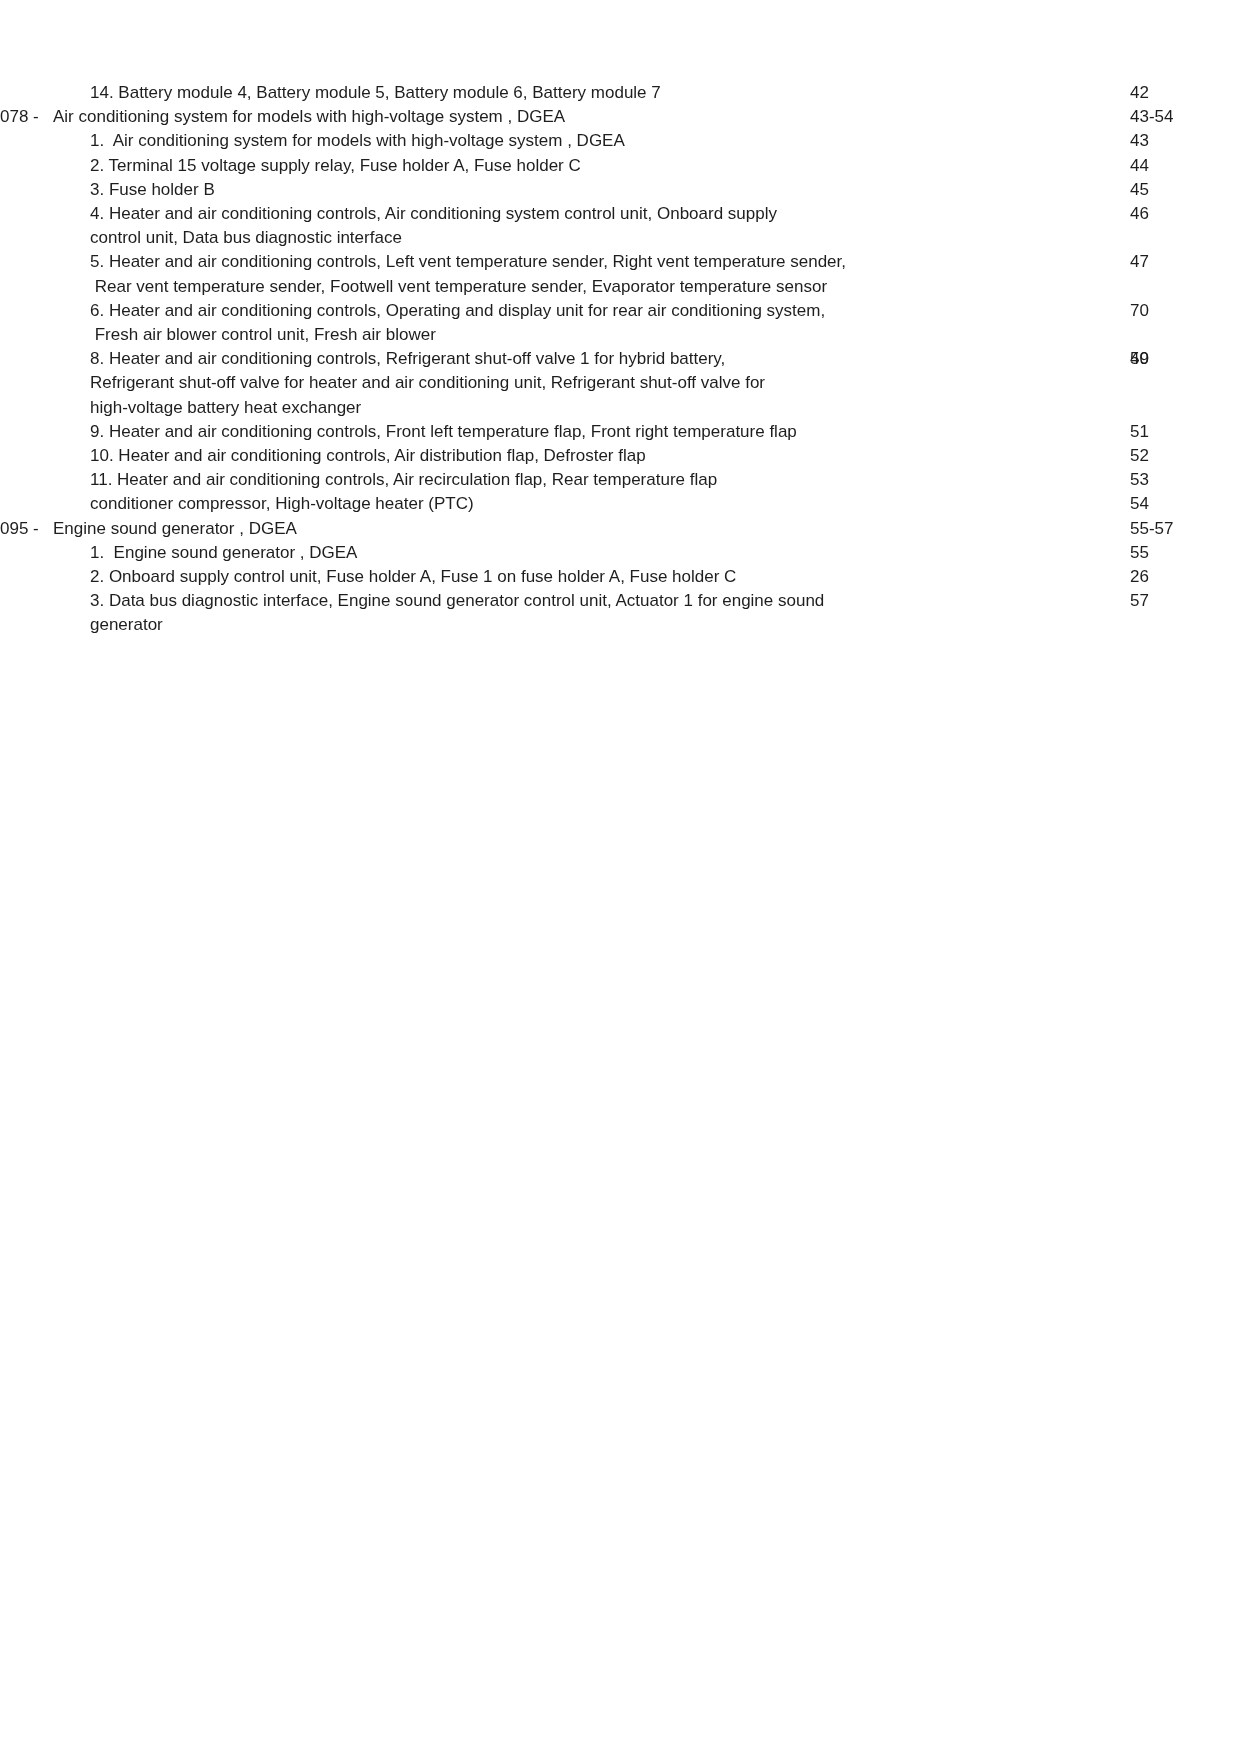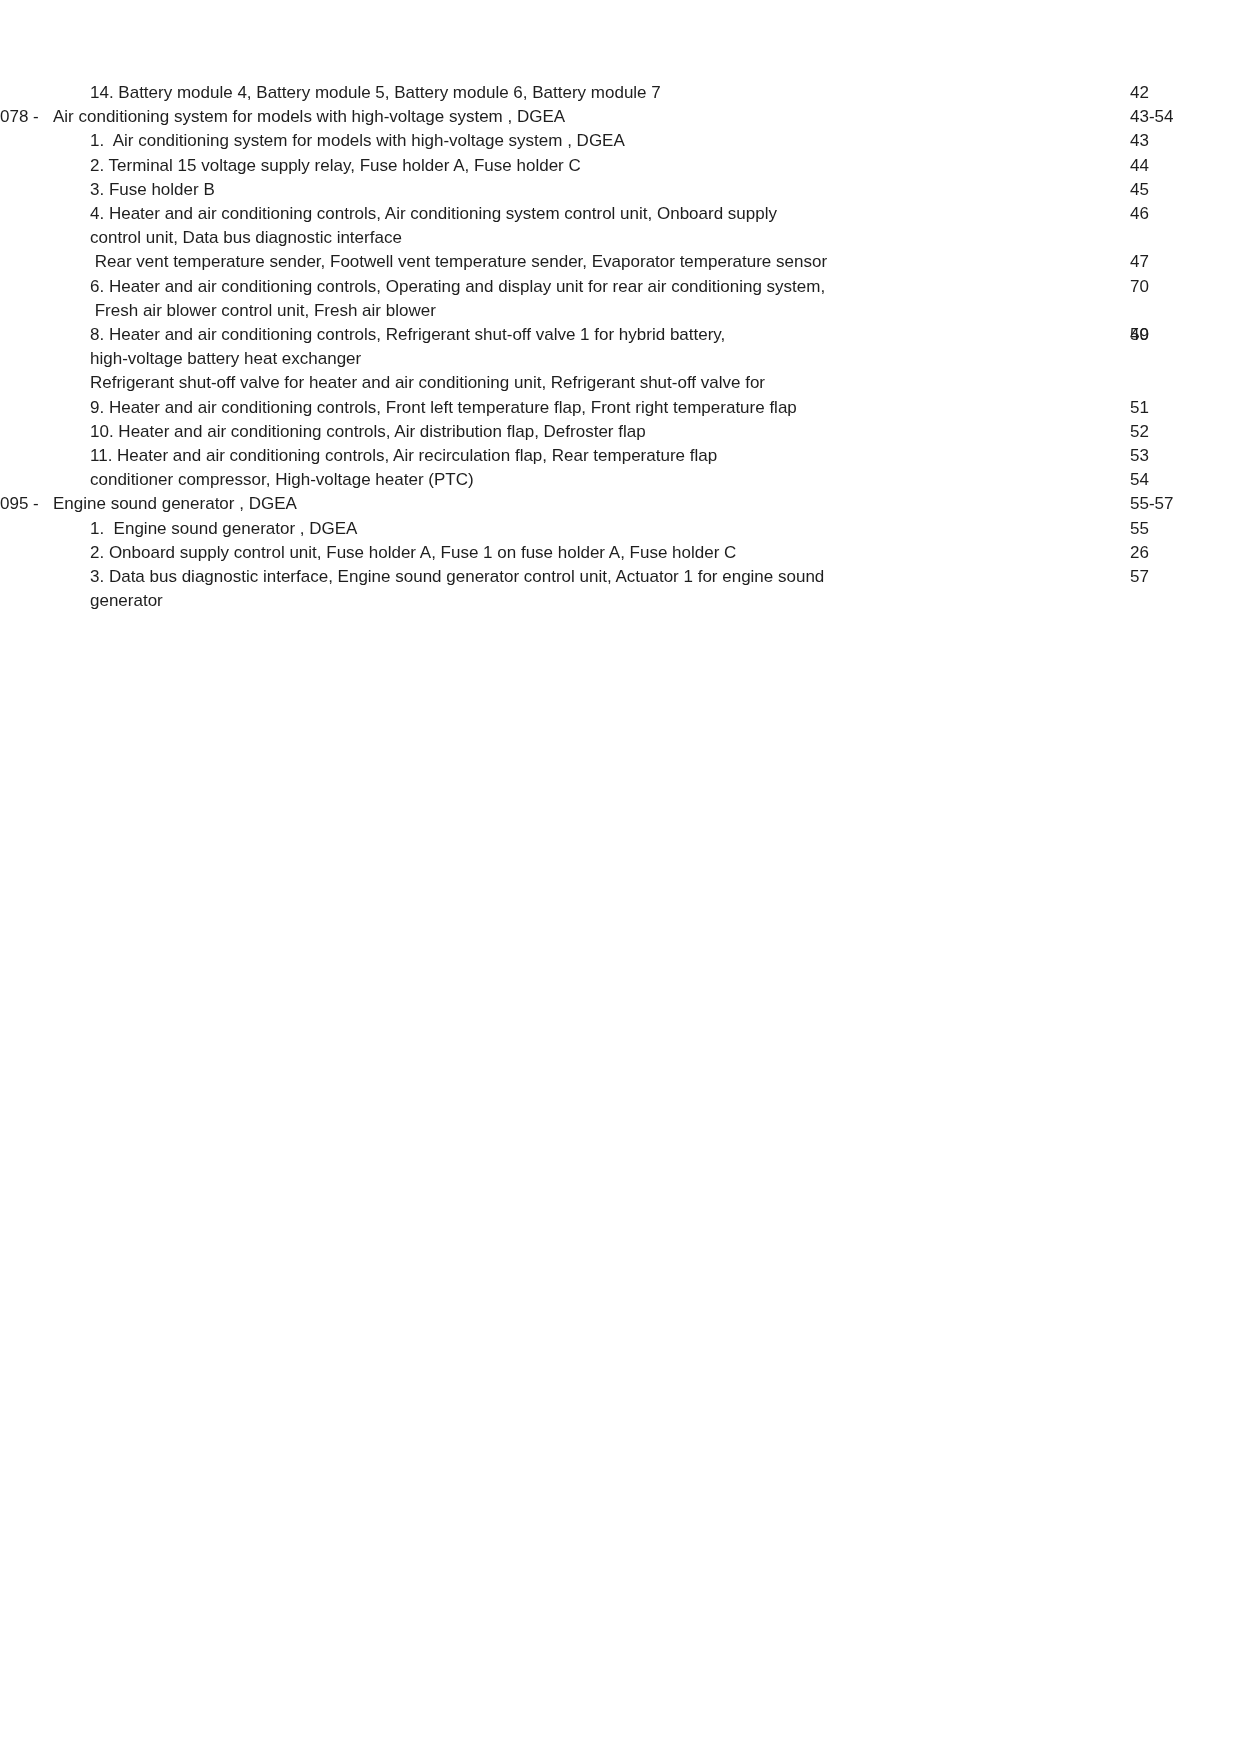--- a/index.html
+++ b/index.html
@@ -55,31 +55,31 @@
 
     <div class="line item"><span>1.  Air conditioning system for models with high-voltage system , DGEA</span><span class="pagenum">43</span></div>
 
     <div class="line item"><span>2. Terminal 15 voltage supply relay, Fuse holder A, Fuse holder C</span><span class="pagenum">44</span></div>
 
     <div class="line item"><span>3. Fuse holder B</span><span class="pagenum">45</span></div>
 
     <div class="line item"><span>4. Heater and air conditioning controls, Air conditioning system control unit, Onboard supply</span><span class="pagenum">46</span></div>
     <div class="line item"><span>control unit, Data bus diagnostic interface</span></div>
 
-    <div class="line item"><span class="pagenum">47</span></div>
+    <div class="line item"><span>5. Heater and air conditioning controls, Left vent temperature sender, Right vent temperature sender,</span><span class="pagenum">47</span></div>
     <div class="line item"><span> Rear vent temperature sender, Footwell vent temperature sender, Evaporator temperature sensor</span></div>
 
     <div class="line item"><span>6. Heater and air conditioning controls, Operating and display unit for rear air conditioning system,</span><span class="pagenum">70</span></div>
     <div class="line item"><span> Fresh air blower control unit, Fresh air blower</span></div>
 
     <div class="line item"><span class="pagenum">49</span></div>
 
     <div class="line item"><span>8. Heater and air conditioning controls, Refrigerant shut-off valve 1 for hybrid battery,</span><span class="pagenum">50</span></div>
+    <div class="line item"><span>Refrigerant shut-off valve for heater and air conditioning unit, Refrigerant shut-off valve for</span></div>
     <div class="line item"><span>high-voltage battery heat exchanger</span></div>
-    <div class="line item"><span>Refrigerant shut-off valve for heater and air conditioning unit, Refrigerant shut-off valve for</span></div>
 
     <div class="line item"><span>9. Heater and air conditioning controls, Front left temperature flap, Front right temperature flap</span><span class="pagenum">51</span></div>
 
     <div class="line item"><span>10. Heater and air conditioning controls, Air distribution flap, Defroster flap</span><span class="pagenum">52</span></div>
 
     <div class="line item"><span>11. Heater and air conditioning controls, Air recirculation flap, Rear temperature flap</span><span class="pagenum">53</span></div>
 
     <div class="line item"><span class="pagenum">54</span></div>
     <div class="line item"><span>conditioner compressor, High-voltage heater (PTC)</span></div>
 

